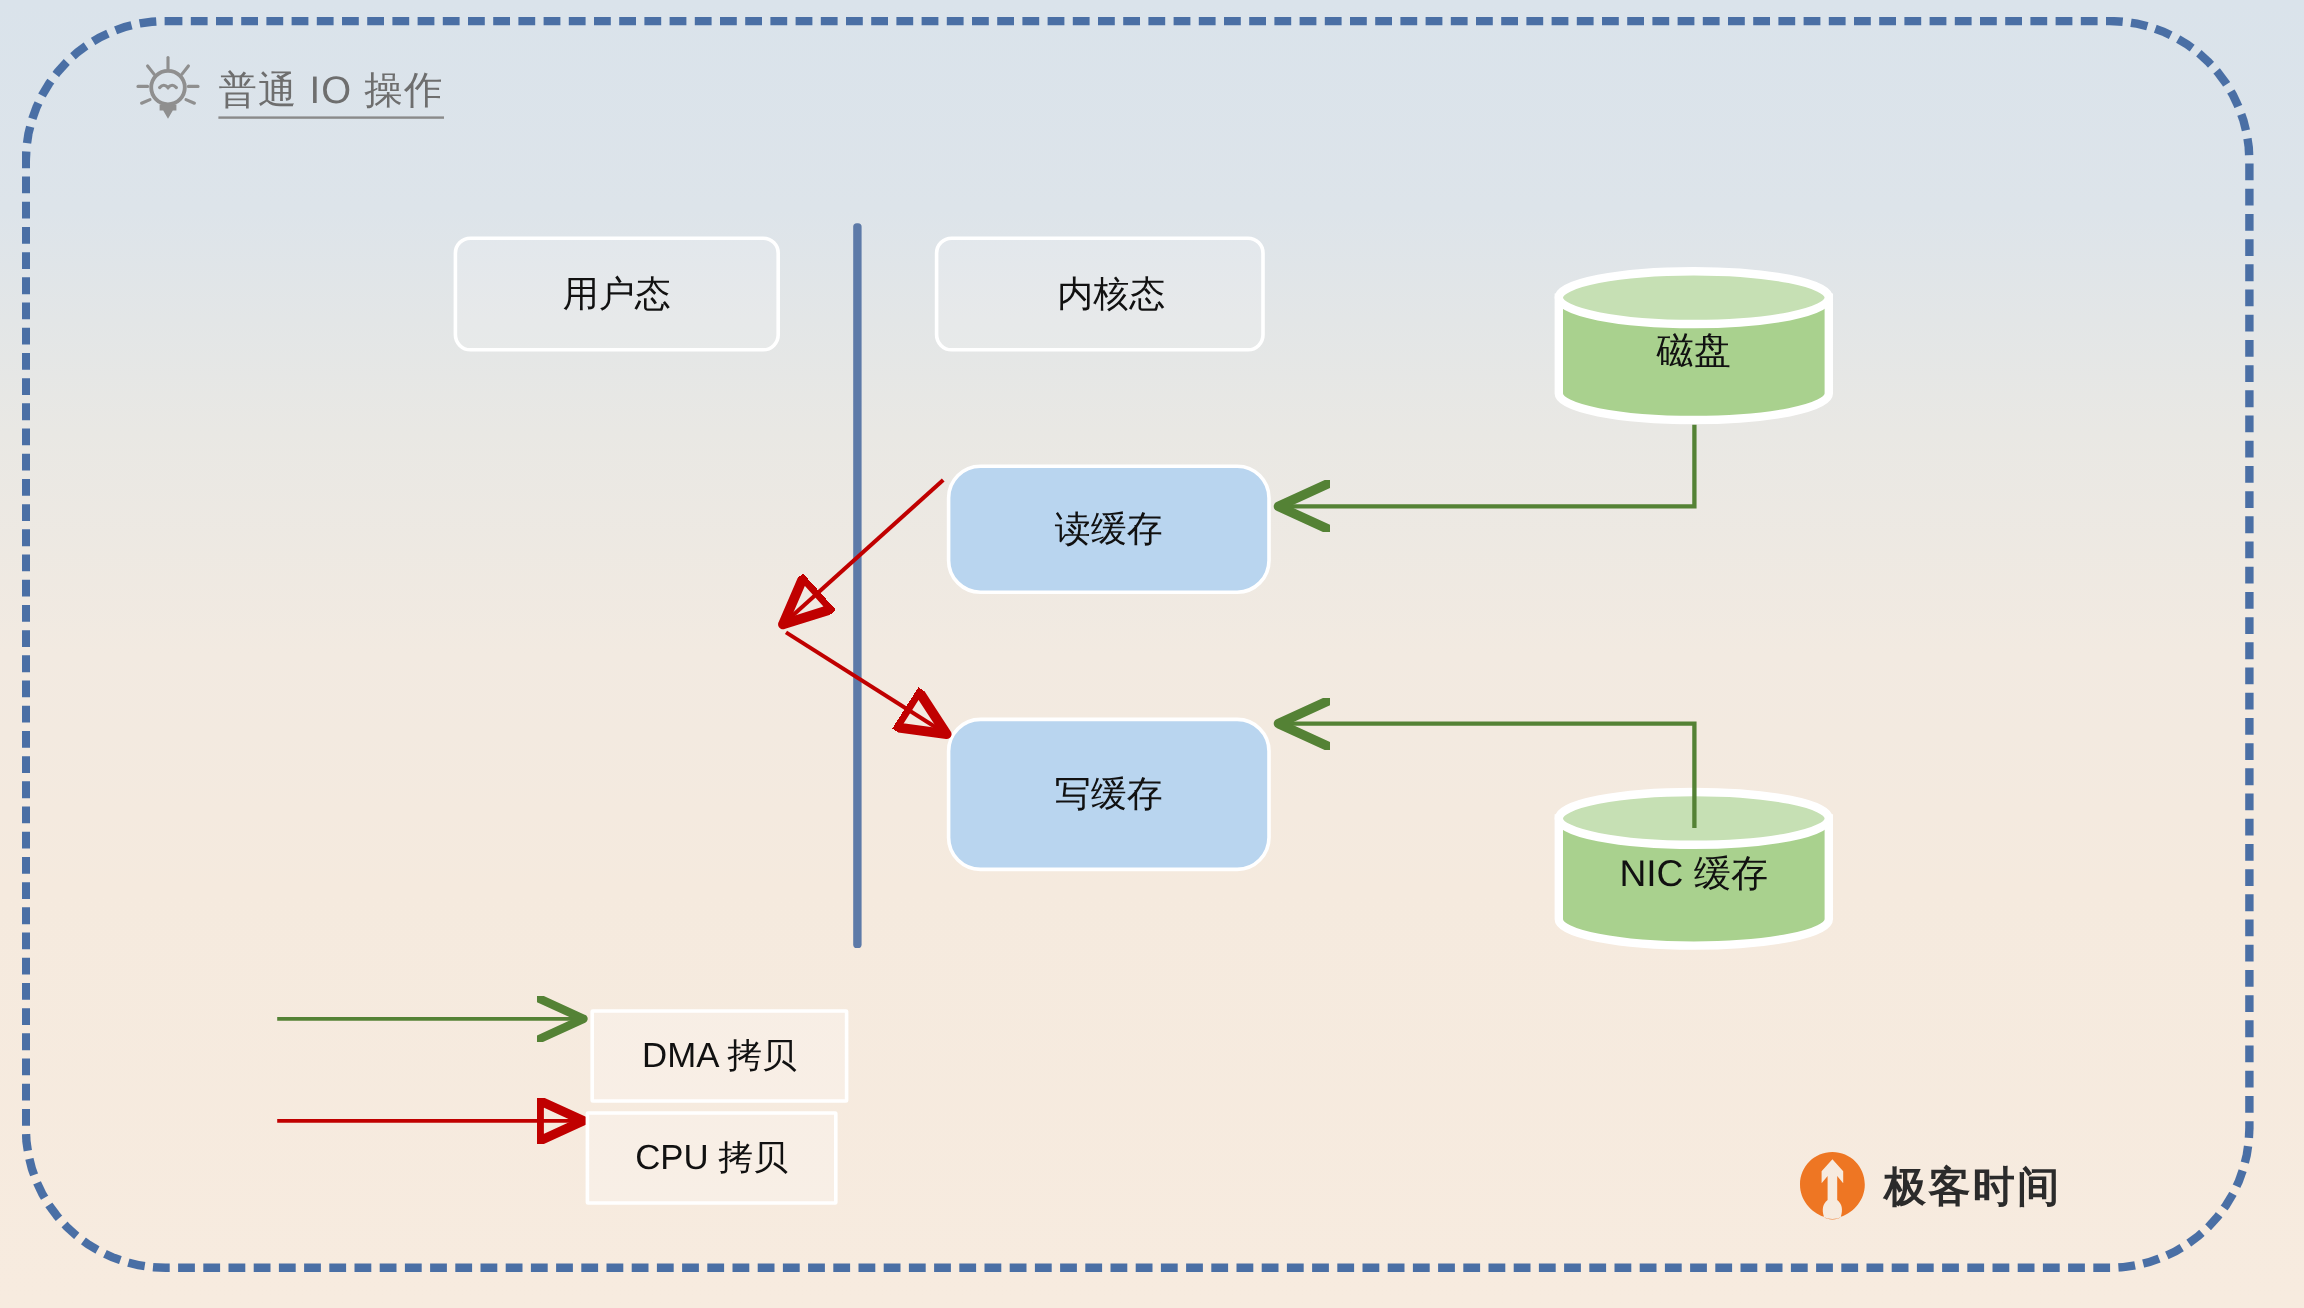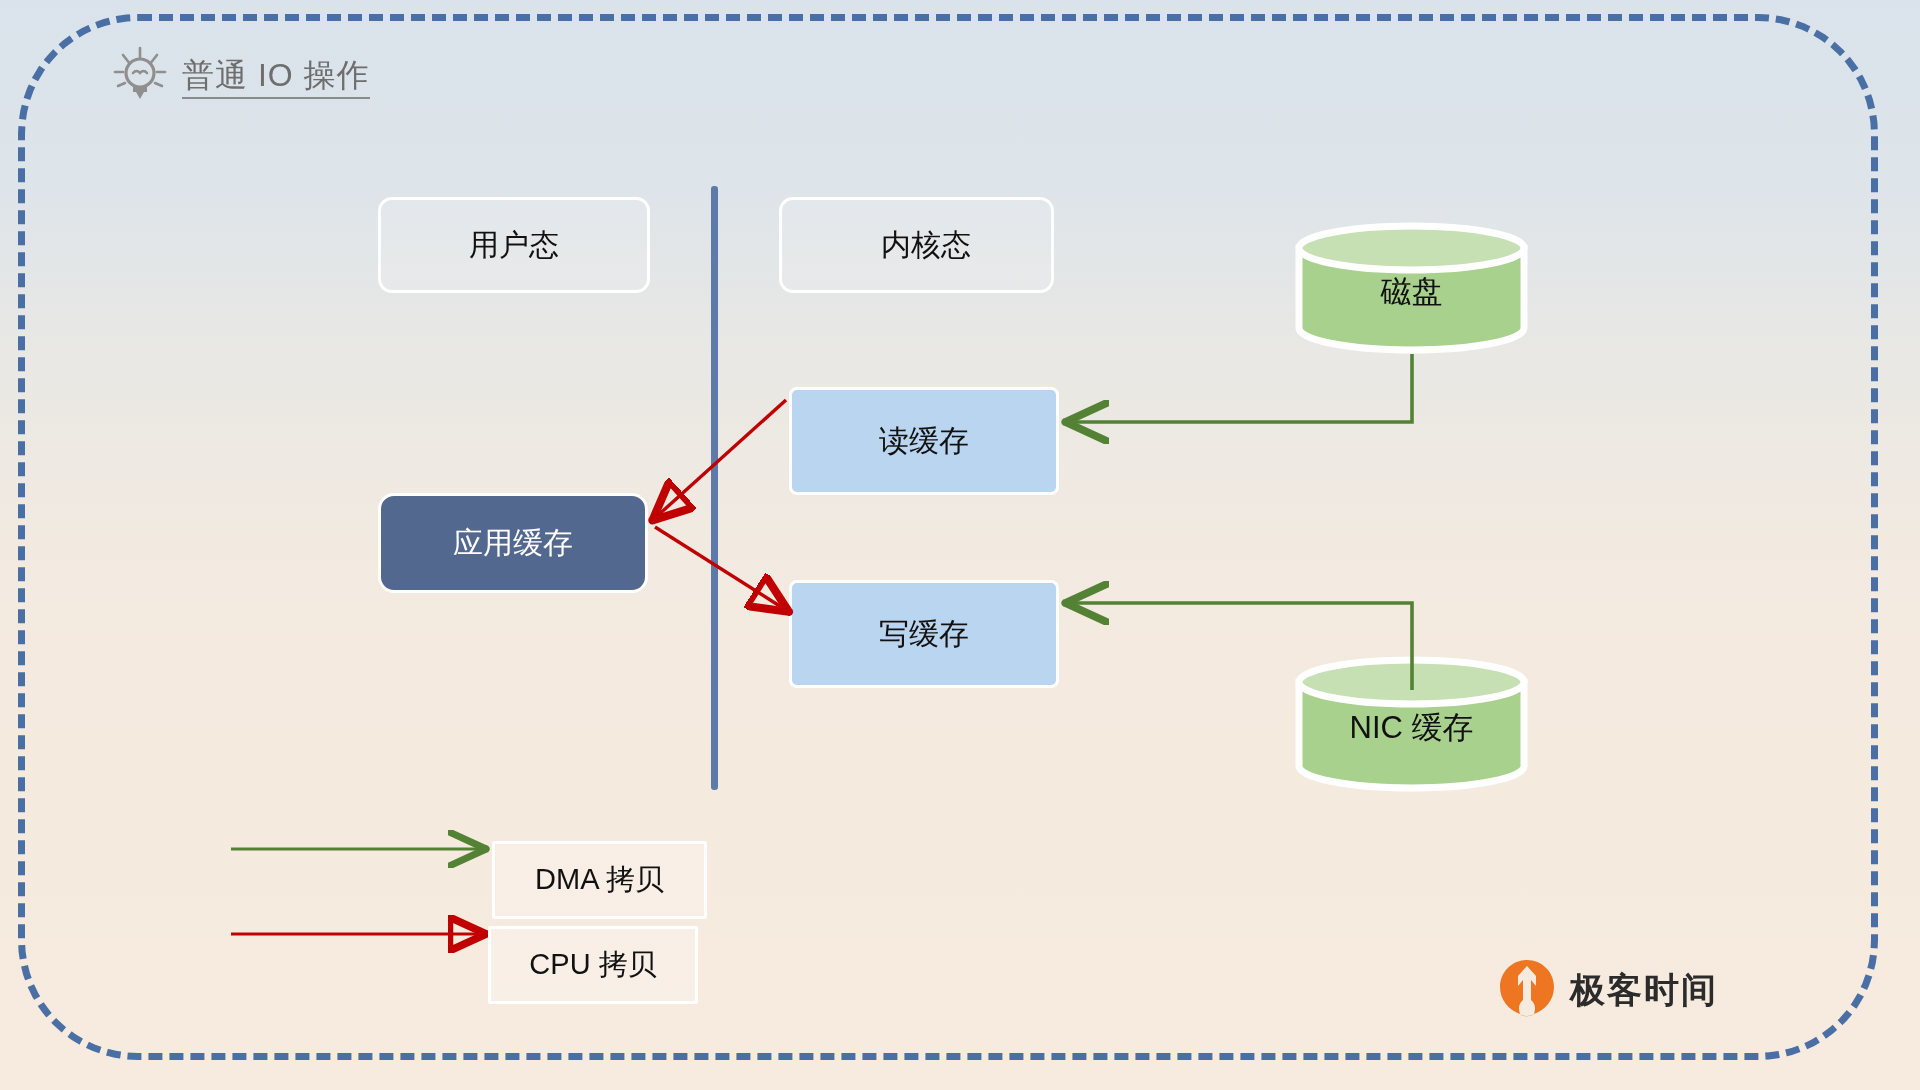--- a/index.html
+++ b/index.html
@@ -83,21 +83,21 @@
     color: #111111;
     margin-top: 21px;
   }
   .box-ghost {
     background: rgba(255,255,255,0.14);
     border: 3px solid #ffffff;
   }
   .box-blue {
     background: #b9d5ef;
     border: 3px solid #ffffff;
-    border-radius: 8px;
+    border-radius: 28px;
   }
   .box-dark {
     background: #53688f;
     border: 3px solid #ffffff;
     border-radius: 16px;
     color: #ffffff;
   }
   .box-legend {
     background: rgba(255,255,255,0.22);
     border: 3px solid #ffffff;
@@ -190,27 +190,24 @@
   <div class="box box-ghost" style="left:779px; top:176px; width:275px; height:96px;padding-left:19px;">
     <span>内核态</span>
   </div>
 
   <div class="divider" style="left:711px; top:186px; height:604px;"></div>
 
   <div class="box box-blue" style="left:789px; top:366px; width:270px; height:108px;">
     <span>读缓存</span>
   </div>
 
-  <div class="box box-blue" style="left:789px; top:559px; width:270px; height:108px;justify-content:center;">
+  <div class="box box-blue" style="left:789px; top:577px; width:270px; height:128px;justify-content:center;">
     <span>写缓存</span>
   </div>
 
-  <div class="box box-dark" style="left:378px; top:472px; width:270px; height:100px;">
-    <span>应用缓存</span>
-  </div>
 
   <div class="cyl" style="left:1295px; top:654px; width:233px; height:140px;">
     <svg width="233" height="140" viewBox="0 0 233 140">
       <path d="M4 28 L4 112 A112.5 22 0 0 0 229 112 L229 28 Z" fill="#a9d18e" stroke="#ffffff" stroke-width="7"></path>
       <ellipse cx="116.5" cy="28" rx="112.5" ry="22" fill="#c6e0b4" stroke="#ffffff" stroke-width="7"></ellipse>
     </svg>
     <div class="cyl-label">NIC 缓存</div>
   </div>
 
   <div class="cyl" style="left:1295px; top:222px; width:233px; height:132px;">

